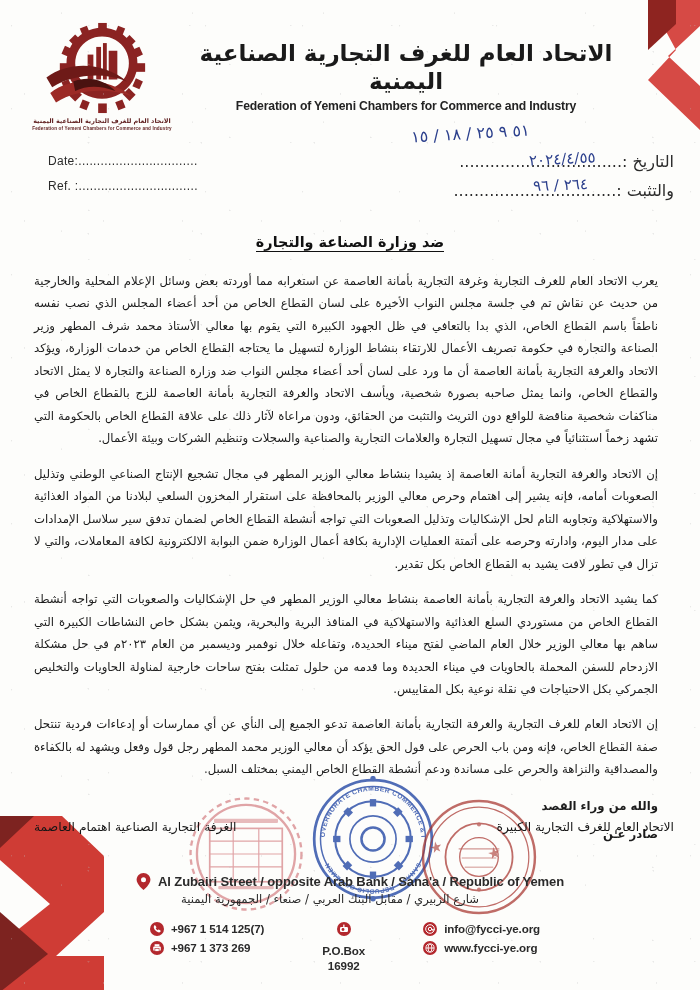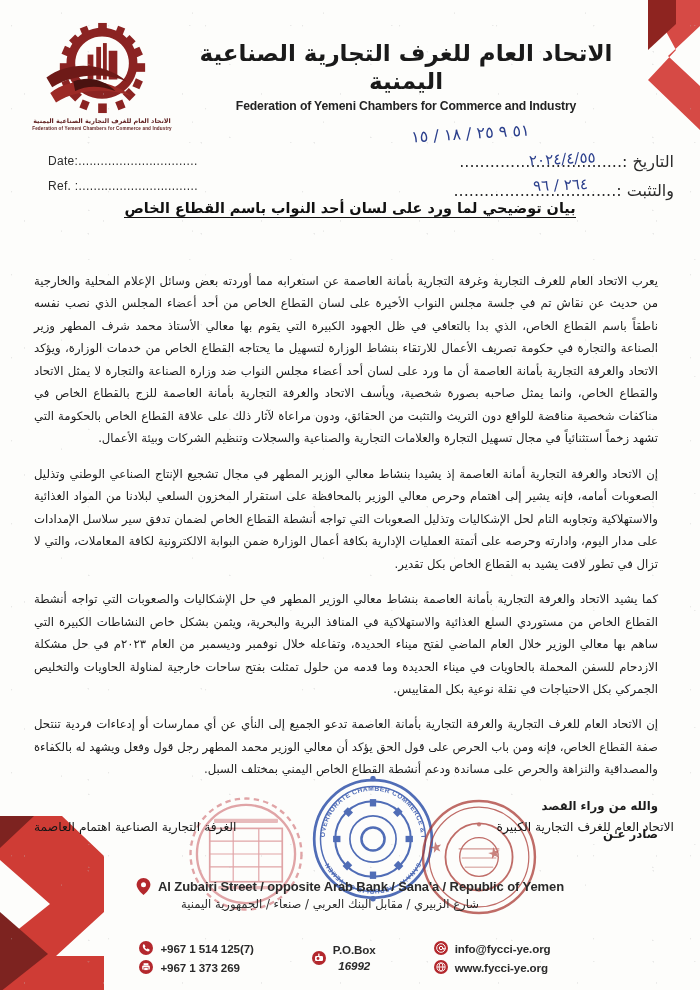--- a/index.html
+++ b/index.html
@@ -249,33 +249,33 @@
     color: #2a2a2a;
     margin-bottom: 16px;
     padding-right: 40px;
   }
   .contact-row {
     display: flex;
     justify-content: center;
     gap: 58px;
     padding-right: 10px;
   }
-  .contact-col { display: flex; flex-direction: column; gap: 5px; margin-top: 14px; }
-  .contact-col.pobox { flex-direction: row; align-items: center; gap: 7px; }
+  .contact-col { display: flex; flex-direction: column; gap: 5px; }
+  .contact-col.pobox { flex-direction: column; align-items: center; gap: 7px; }
   .contact-item {
     display: flex;
     align-items: center;
     gap: 7px;
     font-size: 11.6px;
     font-weight: bold;
     color: #2a2a2a;
     letter-spacing: -.1px;
   }
   .pobox-lines { display: flex; flex-direction: column; line-height: 1.35; }
-  .pobox-lines span:last-child { text-align: left; font-style: italic; }
+  .pobox-lines span:last-child { text-align: left; }
   .cicon { width: 14px; height: 14px; flex: 0 0 14px; display: block; }
   .pin-icon { width: 15px; height: 17px; flex: 0 0 15px; }
 </style>
 </head>
 <body>
 
 <div class="page">
 
   <svg class="ribbon-tr" viewBox="0 0 86 132" preserveAspectRatio="none">
     <polygon points="34,0 86,0 86,28 54,58 86,88 86,132 34,82 62,52" fill="#d64a45"></polygon>
@@ -350,22 +350,22 @@
     </div>
     <div>
       <span>والتثبت :</span><span class="dots">................................</span>
     </div>
   </div>
 
   <div class="hand hand-a">٥١ ٩ ٢٥ / ١٨ / ١٥</div>
   <div class="hand hand-b">٢٠٢٤/٤/٥٥</div>
   <div class="hand hand-c">٢٦٤ / ٩٦</div>
 
-  <div class="doc-heading heading-1">
-    <span>بيان توضيحي لما ورد على لسان أحد النواب باسم القطاع الخاص</span>
+  <div class="doc-heading heading-2">
+    <span>ضد وزارة الصناعة والتجارة</span>
   </div>
 
   <div class="body-text">
     <p>يعرب الاتحاد العام للغرف التجارية وغرفة التجارية بأمانة العاصمة عن استغرابه مما أوردته بعض وسائل الإعلام المحلية والخارجية من حديث عن نقاش تم في جلسة مجلس النواب الأخيرة على لسان القطاع الخاص من أحد أعضاء المجلس الذي نصب نفسه ناطقاً باسم القطاع الخاص، الذي بدا بالتعافي في ظل الجهود الكبيرة التي يقوم بها معالي الأستاذ محمد شرف المطهر وزير الصناعة والتجارة في حكومة تصريف الأعمال للارتقاء بنشاط الوزارة لتسهيل ما يحتاجه القطاع الخاص من خدمات الوزارة، ويؤكد الاتحاد والغرفة التجارية بأمانة العاصمة أن ما ورد على لسان أحد أعضاء مجلس النواب ضد وزارة الصناعة والتجارة لا يمثل الاتحاد والقطاع الخاص، وانما يمثل صاحبه بصورة شخصية، ويأسف الاتحاد والغرفة التجارية بأمانة العاصمة للزج بالقطاع الخاص في مناكفات شخصية مناقضة للواقع دون التريث والتثبت من الحقائق، ودون مراعاة لآثار ذلك على علاقة القطاع الخاص بالحكومة التي تشهد زخماً استثنائياً في مجال تسهيل التجارة والعلامات التجارية والصناعية والسجلات وتنظيم الشركات وبيئة الأعمال.</p>
     <p>إن الاتحاد والغرفة التجارية أمانة العاصمة إذ يشيدا بنشاط معالي الوزير المطهر في مجال تشجيع الإنتاج الصناعي الوطني وتذليل الصعوبات أمامه، فإنه يشير إلى اهتمام وحرص معالي الوزير بالمحافظة على استقرار المخزون السلعي لبلادنا من المواد الغذائية والاستهلاكية وتجاوبه التام لحل الإشكاليات وتذليل الصعوبات التي تواجه أنشطة القطاع الخاص لضمان تدفق سير سلاسل الإمدادات على مدار اليوم، وادارته وحرصه على أتمتة العمليات الإدارية بكافة أعمال الوزارة ضمن البوابة الالكترونية لكافة المعاملات، والتي لا تزال في تطور لافت يشيد به القطاع الخاص بكل تقدير.</p>
     <p>كما يشيد الاتحاد والغرفة التجارية بأمانة العاصمة بنشاط معالي الوزير المطهر في حل الإشكاليات والصعوبات التي تواجه أنشطة القطاع الخاص من مستوردي السلع الغذائية والاستهلاكية في المنافذ البرية والبحرية، ويثمن بشكل خاص النشاطات الكبيرة التي ساهم بها معالي الوزير خلال العام الماضي لفتح ميناء الحديدة، وتفاعله خلال نوفمبر وديسمبر من العام ٢٠٢٣م في حل مشكلة الازدحام للسفن المحملة بالحاويات في ميناء الحديدة وما قدمه من حلول تمثلت بفتح ساحات خارجية لمناولة الحاويات والتخليص الجمركي بكل الاحتياجات في نقلة نوعية بكل المقاييس.</p>
     <p>إن الاتحاد العام للغرف التجارية والغرفة التجارية بأمانة العاصمة تدعو الجميع إلى النأي عن أي ممارسات أو إدعاءات فردية تنتحل صفة القطاع الخاص، فإنه ومن باب الحرص على قول الحق يؤكد أن معالي الوزير محمد المطهر رجل قول وفعل ويشهد له بالكفاءة والمصداقية والنزاهة والحرص على مساندة ودعم أنشطة القطاع الخاص اليمني بمختلف السبل.</p>
     <p class="closing">والله من وراء القصد</p>
     <p class="issued-by">صادر عـن</p>
   </div>

